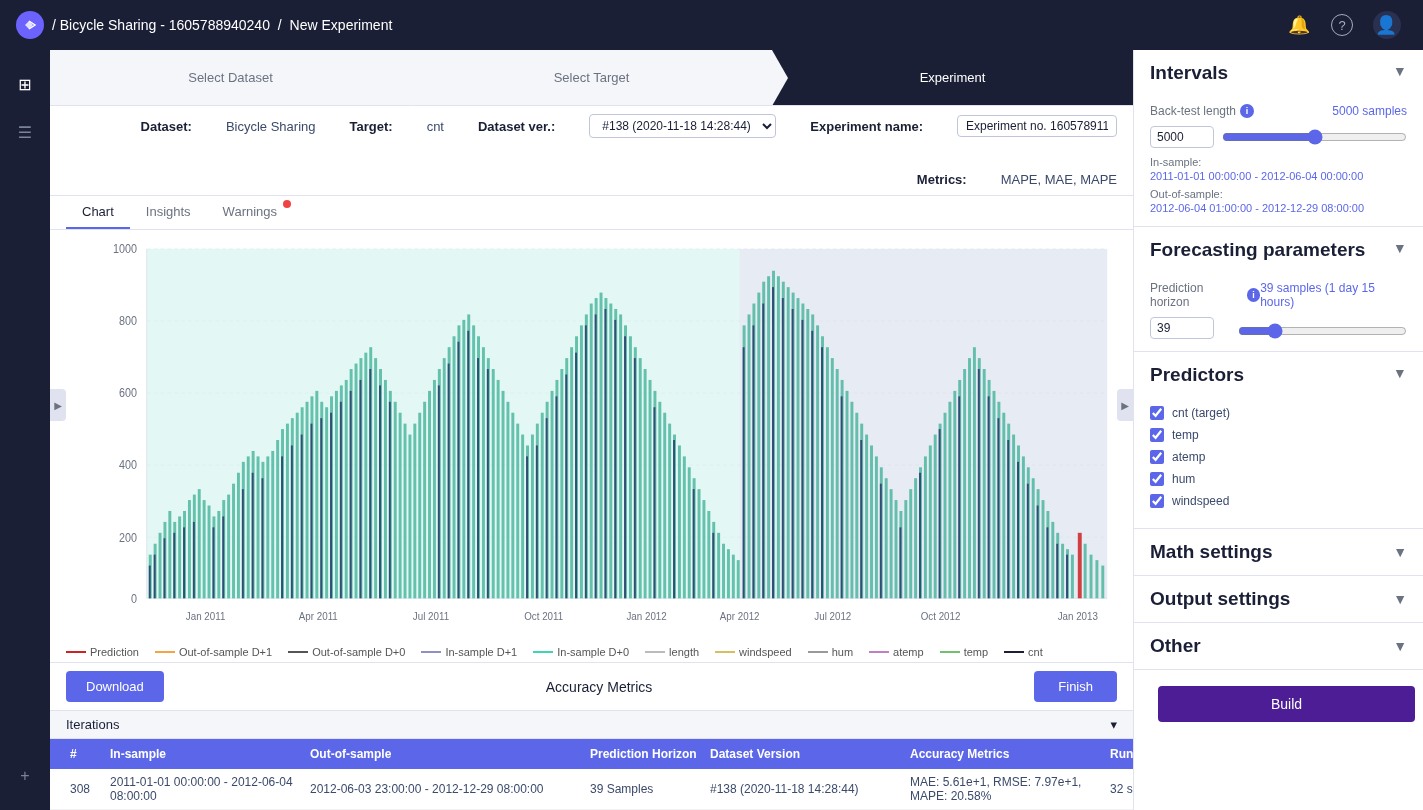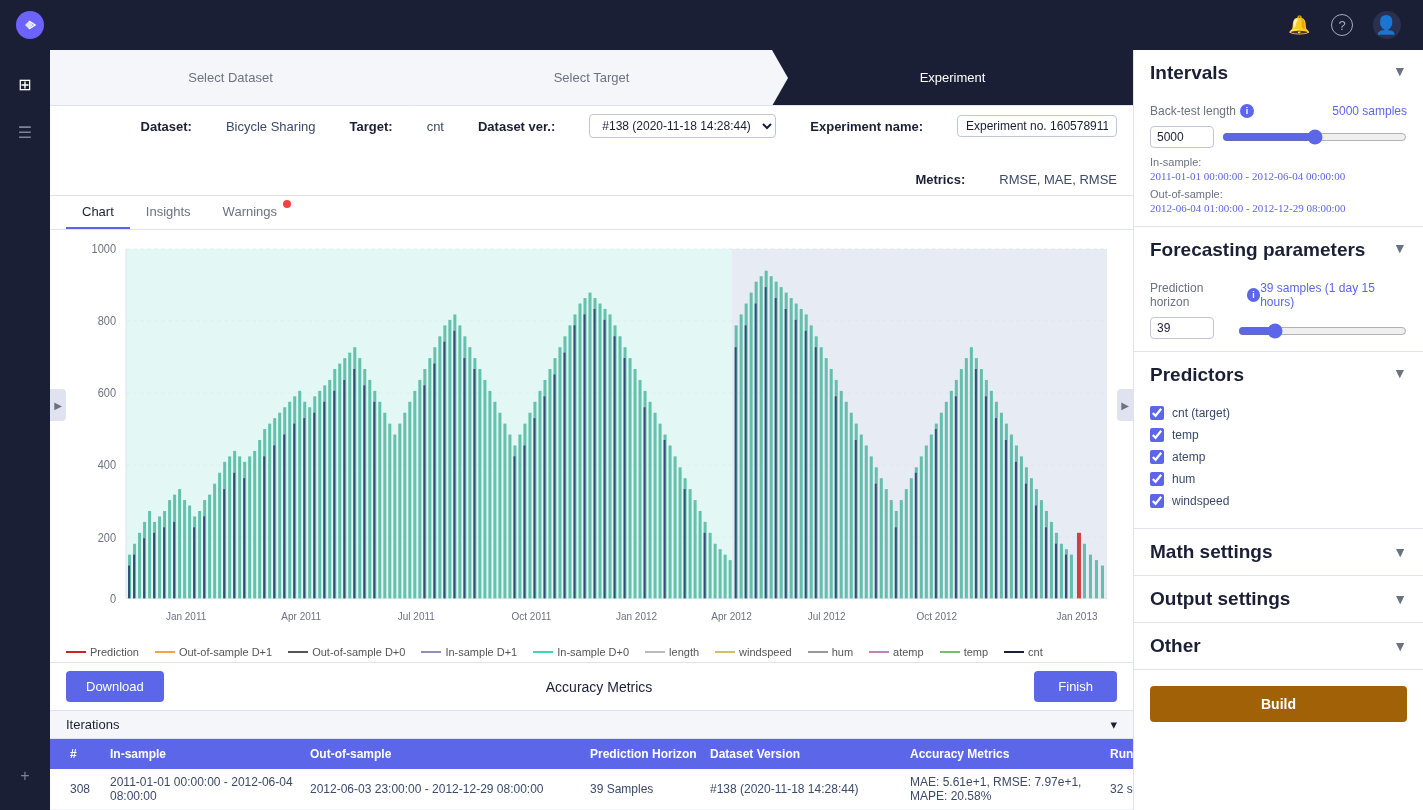--- a/index.html
+++ b/index.html
@@ -308,21 +308,20 @@
       color: #1a1f36;
     }
     .panel-slider {
       width: 120px;
       accent-color: #5b67e8;
     }
     .date-range {
       font-size: 11px;
       color: #5b67e8;
       margin-top: 2px;
-      font-family: Liberation Serif, serif;
     }
     .date-label {
       font-size: 11px;
       color: #6b7280;
       margin-top: 4px;
     }
 
     
     .predictor-item {
       display: flex;
@@ -334,30 +333,30 @@
       accent-color: #5b67e8;
       width: 14px; height: 14px;
     }
     .predictor-item label {
       font-size: 12px;
       color: #3b4a6b;
     }
 
     
     .btn-build {
-      background: #a16207;
+      background: #4c1d95;
       color: #fff;
       border: none;
       border-radius: 4px;
       padding: 10px 40px;
       cursor: pointer;
       font-size: 14px;
-      font-weight: 700;
+      font-weight: 400;
       width: 100%;
-      margin: 12px 0;
+      margin: 12px 8px;
     }
 
     
     .right-panel::-webkit-scrollbar { width: 4px; }
     .right-panel::-webkit-scrollbar-track { background: #f0f2f5; }
     .right-panel::-webkit-scrollbar-thumb { background: #c0c6d9; border-radius: 2px; }
 
     
     .chart-svg {
       width: 100%;
@@ -435,20 +434,26 @@
 </head>
 <body>
 
 <div class="navbar">
   <div class="logo">
     <svg width="18" height="18" viewBox="0 0 18 18" fill="none">
       <path d="M4 9L8 5L12 9L8 13Z" fill="#fff" opacity="0.8"></path>
       <path d="M8 5L14 9L8 13" fill="none" stroke="#fff" stroke-width="1.5"></path>
     </svg>
   </div>
+  <span class="breadcrumb">
+    <span>/</span>
+    <span>Bicycle Sharing - 1605788940240</span>
+    <span style="margin:0 4px">/</span>
+    <span>New Experiment</span>
+  </span>
   <div class="spacer"></div>
   <div class="icon-btn" title="Notifications">🔔</div>
   <div class="icon-btn" title="Help">
     <span style="display:inline-flex;align-items:center;justify-content:center;width:22px;height:22px;border-radius:50%;border:1.5px solid #aab;font-size:13px;">?</span>
   </div>
   <div class="icon-btn" title="User">
     <span style="display:inline-flex;align-items:center;justify-content:center;width:28px;height:28px;border-radius:50%;background:#2a3050;">👤</span>
   </div>
 </div>
 
@@ -480,37 +485,37 @@
     <span class="value">Bicycle Sharing</span>
     <span class="label">Target:</span>
     <span class="value">cnt</span>
     <span class="label">Dataset ver.:</span>
     <select>
       <option>#138 (2020-11-18 14:28:44)</option>
     </select>
     <span class="label">Experiment name:</span>
     <input type="text" style="width: 160px;" value="Experiment no. 160578911860">
     <span class="label">Metrics:</span>
-    <span class="metrics">RMSE, MAE, RMSE</span>
+    <span class="metrics">MAPE, MAE, MAPE</span>
   </div>
 
   <div class="chart-tabs">
     <div class="chart-tab active">
       <span>Chart</span>
     </div>
     <div class="chart-tab">
       <span>Insights</span>
     </div>
     <div class="chart-tab">
       <span>Warnings</span>
       <span class="badge"></span>
     </div>
   </div>
 
-  <div class="chart-container" style="flex:1;min-height:0;">
+  <div class="chart-container" style="flex:1;min-height:0;margin-left:22px;">
     <svg class="chart-svg" viewBox="0 0 1050 370" preserveAspectRatio="none">
 
       <line x1="60" y1="10" x2="60" y2="330" stroke="#e0e3ef" stroke-width="1"></line>
       <line x1="60" y1="330" x2="1040" y2="330" stroke="#e0e3ef" stroke-width="1"></line>
 
       <line x1="60" y1="10" x2="1040" y2="10" stroke="#e0e3ef" stroke-width="0.5" stroke-dasharray="4,3"></line>
       <line x1="60" y1="76" x2="1040" y2="76" stroke="#e0e3ef" stroke-width="0.5" stroke-dasharray="4,3"></line>
       <line x1="60" y1="142" x2="1040" y2="142" stroke="#e0e3ef" stroke-width="0.5" stroke-dasharray="4,3"></line>
       <line x1="60" y1="208" x2="1040" y2="208" stroke="#e0e3ef" stroke-width="0.5" stroke-dasharray="4,3"></line>
       <line x1="60" y1="274" x2="1040" y2="274" stroke="#e0e3ef" stroke-width="0.5" stroke-dasharray="4,3"></line>

